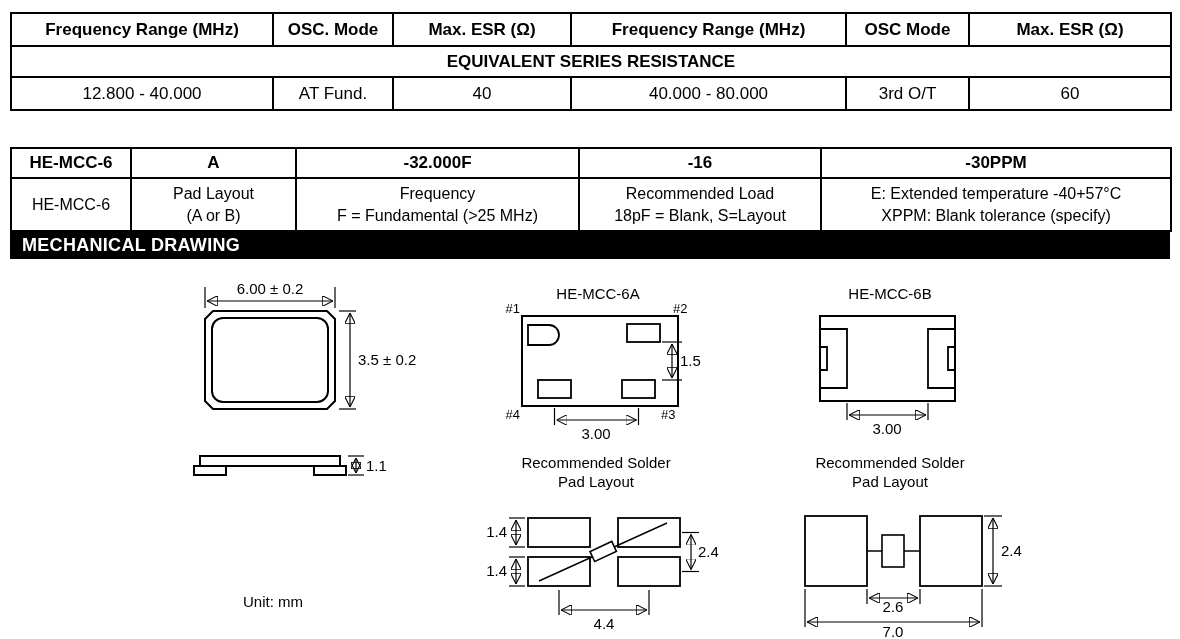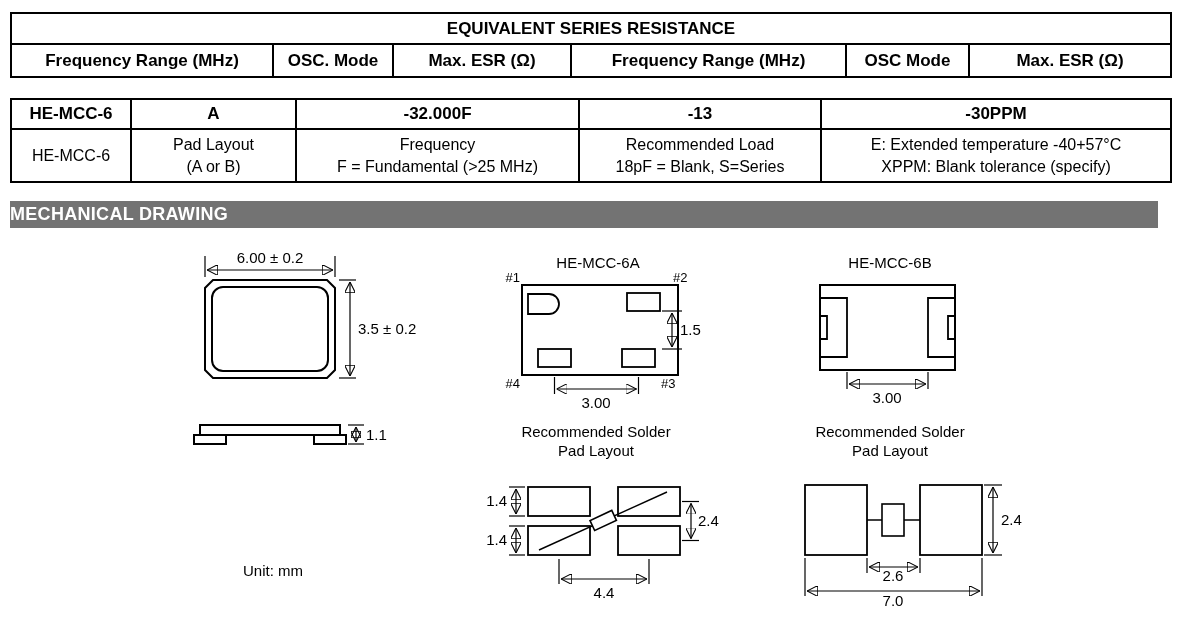--- a/index.html
+++ b/index.html
@@ -10,29 +10,29 @@
   }
   .page { padding:12px 10px 0 10px; }
 
   table { border-collapse:collapse; width:1160px; table-layout:fixed; }
   th, td { border:2px solid #000; text-align:center; vertical-align:middle; padding:2px 4px; }
 
   .t1 .title-cell { font-size:17px; font-weight:bold; height:25px; }
   .t1 th { font-size:17px; font-weight:bold; height:27px; }
   .t1 td { font-size:17px; height:27px; }
 
-  .t2 { margin-top:20px; }
+  .t2 { margin-top:36px; }
   .t2 th { font-size:17px; font-weight:bold; height:24px; }
   .t2 td { font-size:16px; padding:4px 4px; }
   .t2 .l { line-height:1.35; }
 
   .secbar {
-    margin-top:18px; width:1148px; background:#737373; color:#fff;
+    width:1148px; background:#000000; color:#fff;
     font-weight:bold; font-size:18px; letter-spacing:0.3px;
-    padding:3px 0 4px 0; height:20px;
+    padding:3px 0 4px 12px; height:20px;
   }
 
   .drawings { position:relative; height:378px; width:1180px; }
   .dwg { position:absolute; overflow:visible; }
 
   .dwg line, .dwg path, .dwg rect { stroke:#000; fill:none; }
   .dwg .shape path, .dwg .shape rect { stroke-width:2; }
   .dwg .pads path, .dwg .pads rect { stroke-width:1.8; fill:none; }
   .dwg .dim line { stroke-width:1.2; }
   .dwg .thin line { stroke-width:1.4; }
@@ -51,62 +51,70 @@
     <colgroup>
       <col style="width:262px">
         <col style="width:120px">
         <col style="width:178px">
       <col style="width:275px">
         <col style="width:123px">
         <col style="width:202px">
     </colgroup>
     <tbody>
         <tr>
-      <th class="title-cell" colspan="6">EQUIVALENT SERIES RESISTANCE</th>
-    </tr>
-    <tr>
       <th>Frequency Range (MHz)</th>
       <th>OSC. Mode</th>
       <th>Max. ESR (Ω)</th>
       <th>Frequency Range (MHz)</th>
       <th>OSC Mode</th>
       <th>Max. ESR (Ω)</th>
+    </tr>
+    <tr>
+      <th class="title-cell" colspan="6">EQUIVALENT SERIES RESISTANCE</th>
+    </tr>
+    <tr>
+      <td>12.800 - 40.000</td>
+      <td>AT Fund.</td>
+      <td>40</td>
+      <td>40.000 - 80.000</td>
+      <td>3rd O/T</td>
+      <td>60</td>
     </tr>
   </tbody>
     </table>
 
   <table class="t2">
     <colgroup>
       <col style="width:120px">
         <col style="width:165px">
         <col style="width:283px">
       <col style="width:242px">
         <col style="width:350px">
     </colgroup>
     <tbody>
         <tr>
       <th>HE-MCC-6</th>
       <th>A</th>
       <th>-32.000F</th>
-      <th>-13</th>
+      <th>-16</th>
       <th>-30PPM</th>
     </tr>
     <tr>
       <td>HE-MCC-6</td>
       <td>
         <div class="l">Pad Layout</div>
         <div class="l">(A or B)</div>
       </td>
       <td>
         <div class="l">Frequency</div>
         <div class="l">F = Fundamental (&gt;25 MHz)</div>
       </td>
       <td>
         <div class="l">Recommended Load</div>
-        <div class="l">18pF = Blank, S=Series</div>
+        <div class="l">18pF = Blank, S=Layout</div>
       </td>
       <td>
         <div class="l">E: Extended temperature -40+57°C</div>
         <div class="l">XPPM: Blank tolerance (specify)</div>
       </td>
     </tr>
   </tbody>
     </table>
 
   <div class="secbar">

